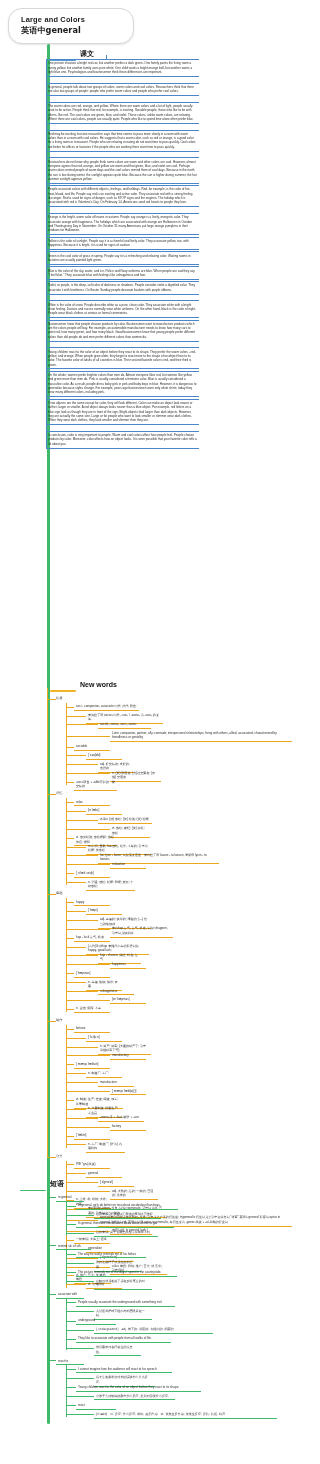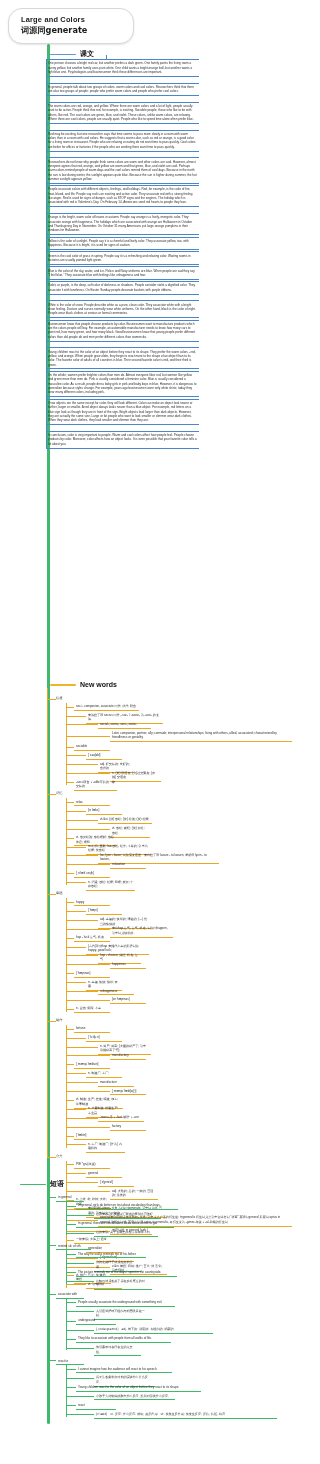--- a/index.html
+++ b/index.html
@@ -69,21 +69,21 @@
     height: 1.6px;
     width: 26px;
     border-radius: 1px;
   }
   .branch-head .blabel {
     font-size: 7px;
     font-weight: bold;
     color: #111;
     white-space: nowrap;
     padding-left: 4px;
-    padding-bottom: 1px;
+    padding-bottom: 13px;
   }
   .stub-blue  { background: #5b9bd5; }
   .stub-gold  { background: #f0b429; }
   .stub-green { background: #3fba6a; }
 
   
   .node {
     position: absolute;
     font-size: 3.05px;
     line-height: 1.42;
@@ -122,21 +122,21 @@
     font-size: 3.2px;
     color: #333;
     z-index: 2;
   }
 </style>
 </head>
 <body>
 
 <div class="root-node">
   <div class="root-en">Large and Colors</div>
-  <div class="root-zh zh">词源同generate</div>
+  <div class="root-zh zh">英语中general</div>
 </div>
 
 <div class="spine" style="height: 1380px;"></div>
 
 <div class="branch-head" style="left:50px; top:49px;">
   <span class="stub stub-blue"></span>
   <span class="blabel zh">课文</span>
 </div>
 <div class="rail rail-blue" style="left:106px; top:55px; height:4px;"></div>
 <div id="text-branch">

